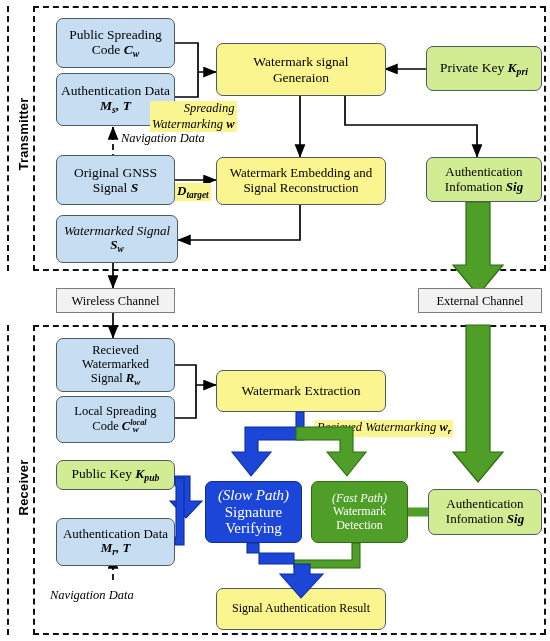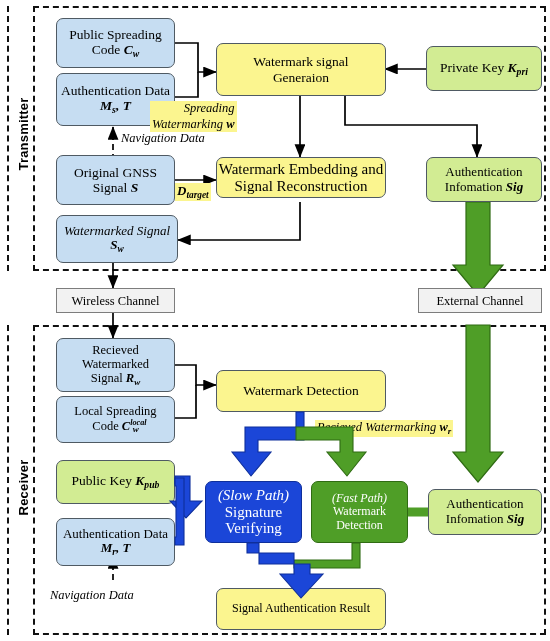--- a/index.html
+++ b/index.html
@@ -131,21 +131,21 @@
     </div>
   </div>
 
   <div class="box rnd yellow" style="left:216px;top:43px;width:170px;height:53px;font-size:13.5px;">
     <div>
       <span>Watermark signal</span><br>
       <span>Generaion</span>
     </div>
   </div>
 
-  <div class="box rnd yellow" style="left:216px;top:157px;width:170px;height:41px;font-size:15px;">
+  <div class="box rnd yellow" style="left:216px;top:157px;width:170px;height:48px;font-size:13px;">
     <div>
       <span>Watermark Embedding and</span><br>
       <span>Signal Reconstruction</span>
     </div>
   </div>
 
   <div class="box rnd lgreen" style="left:426px;top:46px;width:116px;height:45px;font-size:13.5px;">
     <div>
       <span>Private Key</span>
       <span class="mi">K</span><span class="sub">pri</span>
@@ -178,36 +178,36 @@
   </div>
 
   <div class="box rnd blue" style="left:56px;top:396px;width:119px;height:47px;font-size:12.5px;">
     <div>
       <span>Local Spreading</span><br>
       <span>Code</span>
       <span class="mi">C</span><span class="sup">local</span><span class="sub" style="margin-left:-14px">w</span>
     </div>
   </div>
 
-  <div class="box rnd lgreen" style="left:56px;top:460px;width:119px;height:44px;font-size:13.5px;">
+  <div class="box rnd lgreen" style="left:56px;top:460px;width:119px;height:30px;font-size:13.5px;">
     <div>
       <span>Public Key</span>
       <span class="mi">K</span><span class="sub">pub</span>
     </div>
   </div>
 
   <div class="box rnd blue" style="left:56px;top:518px;width:119px;height:48px;font-size:13px;">
     <div>
       <span>Authentication Data</span><br>
       <span class="mi">M</span><span class="sub">r</span><span class="mi">, T</span>
     </div>
   </div>
 
   <div class="box rnd yellow" style="left:216px;top:370px;width:170px;height:42px;font-size:13.5px;">
-    <span>Watermark  Detection</span>
+    <span>Watermark  Extraction</span>
   </div>
 
   <div class="box rnd slow" style="left:205px;top:481px;width:97px;height:62px;font-size:15px;">
     <div>
       <span class="it">(Slow Path)</span><br>
       <span>Signature</span><br>
       <span>Verifying</span>
     </div>
   </div>
 

